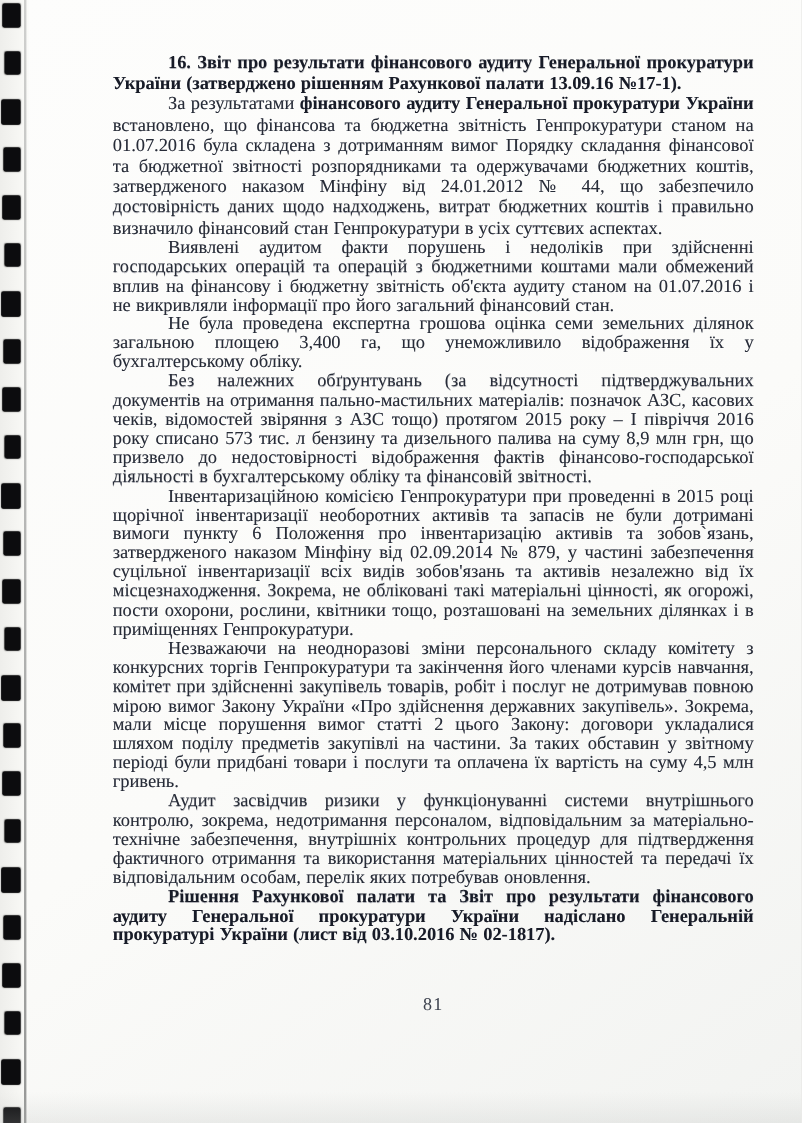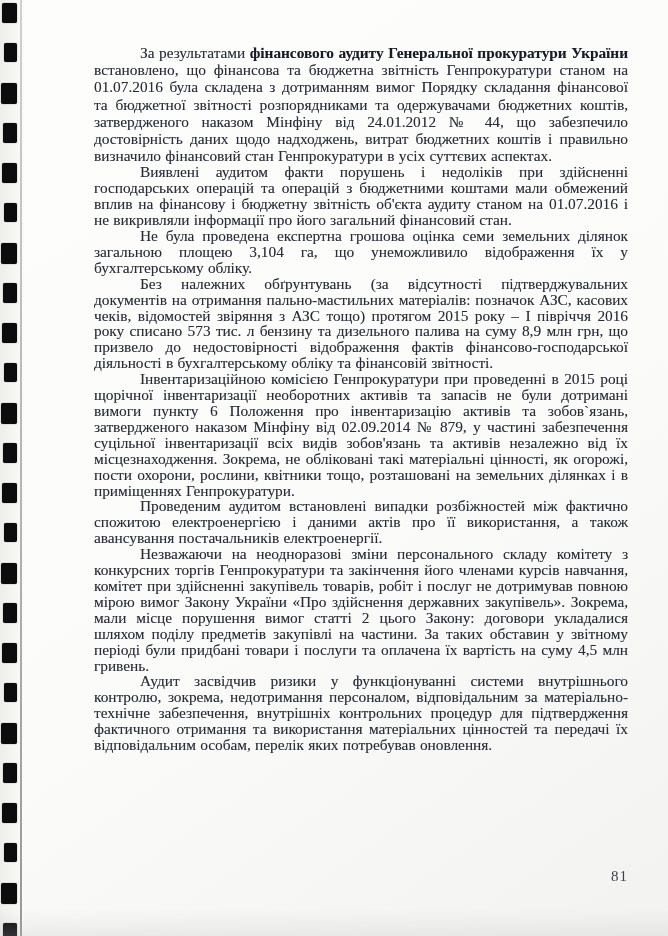--- a/index.html
+++ b/index.html
@@ -62,23 +62,23 @@
     word-spacing: 0.5px;
   }
   .content p.lead {
     line-height: 17.2px;
   }
   .run-b  { font-weight: bold; color: #171b27; }
   .run-bi { font-weight: bold; color: #171b27; }
   .page-number {
     position: absolute;
     left: 94px;
-    top: 868px;
+    top: 830px;
     width: 534px;
-    text-align: right;
+    text-align: center;
     font-size: 15px;
     color: #3c414d;
     letter-spacing: 1px;
   }
 </style>
 </head>
 <body>
 
 <div class="page">
 
@@ -106,25 +106,26 @@
       <div class="binding-mark" style="top: 763px; left: 3px; width: 14px; height: 20px;"></div>
       <div class="binding-mark" style="top: 803px; left: 2px; width: 15px; height: 20px;"></div>
       <div class="binding-mark" style="top: 843px; left: 4px; width: 13px; height: 19px;"></div>
       <div class="binding-mark" style="top: 883px; left: 1px; width: 16px; height: 21px;"></div>
       <div class="binding-mark" style="top: 923px; left: 3px; width: 14px; height: 20px;"></div>
     </div>
   <div class="edge-line"></div>
 
   <div class="content">
 
+  <p class="lead"><span class="run-b">16. Звіт про результати фінансового аудиту Генеральної прокуратури України (затверджено рішенням Рахункової палати 13.09.16 №17-1).</span></p>
       <p class="lead"><span>За результатами </span><span class="run-bi">фінансового аудиту Генеральної прокуратури України</span><span> встановлено, що фінансова та бюджетна звітність Генпрокуратури станом на 01.07.2016 була складена з дотриманням вимог Порядку складання фінансової та бюджетної звітності розпорядниками та одержувачами бюджетних коштів, затвердженого наказом Мінфіну від 24.01.2012 № 44, що забезпечило достовірність даних щодо надходжень, витрат бюджетних коштів і правильно визначило фінансовий стан Генпрокуратури в усіх суттєвих аспектах.</span></p>
       <p><span>Виявлені аудитом факти порушень і недоліків при здійсненні господарських операцій та операцій з бюджетними коштами мали обмежений вплив на фінансову і бюджетну звітність об'єкта аудиту станом на 01.07.2016 і не викривляли інформації про його загальний фінансовий стан.</span></p>
-      <p><span>Не була проведена експертна грошова оцінка семи земельних ділянок загальною площею 3,104 га, що унеможливило відображення їх у бухгалтерському обліку.</span></p>
+      <p><span>Не була проведена експертна грошова оцінка семи земельних ділянок загальною площею 3,400 га, що унеможливило відображення їх у бухгалтерському обліку.</span></p>
       <p><span>Без належних обґрунтувань (за відсутності підтверджувальних документів на отримання пально-мастильних матеріалів: позначок АЗС, касових чеків, відомостей звіряння з АЗС тощо) протягом 2015 року – І півріччя 2016 року списано 573 тис. л бензину та дизельного палива на суму 8,9 млн грн, що призвело до недостовірності відображення фактів фінансово-господарської діяльності в бухгалтерському обліку та фінансовій звітності.</span></p>
       <p><span>Інвентаризаційною комісією Генпрокуратури при проведенні в 2015 році щорічної інвентаризації необоротних активів та запасів не були дотримані вимоги пункту 6 Положення про інвентаризацію активів та зобов`язань, затвердженого наказом Мінфіну від 02.09.2014 № 879, у частині забезпечення суцільної інвентаризації всіх видів зобов'язань та активів незалежно від їх місцезнаходження. Зокрема, не обліковані такі матеріальні цінності, як огорожі, пости охорони, рослини, квітники тощо, розташовані на земельних ділянках і в приміщеннях Генпрокуратури.</span></p>
-      <p><span>Проведеним аудитом встановлені випадки розбіжностей між фактично спожитою електроенергією і даними актів про її використання, а також авансування постачальників електроенергії.</span></p>
       <p><span>Незважаючи на неодноразові зміни персонального складу комітету з конкурсних торгів Генпрокуратури та закінчення його членами курсів навчання, комітет при здійсненні закупівель товарів, робіт і послуг не дотримував повною мірою вимог Закону України «Про здійснення державних закупівель». Зокрема, мали місце порушення вимог статті 2 цього Закону: договори укладалися шляхом поділу предметів закупівлі на частини. За таких обставин у звітному періоді були придбані товари і послуги та оплачена їх вартість на суму 4,5 млн гривень.</span></p>
       <p><span>Аудит засвідчив ризики у функціонуванні системи внутрішнього контролю, зокрема, недотримання персоналом, відповідальним за матеріально-технічне забезпечення, внутрішніх контрольних процедур для підтвердження фактичного отримання та використання матеріальних цінностей та передачі їх відповідальним особам, перелік яких потребував оновлення.</span></p>
+      <p><span class="run-b">Рішення Рахункової палати та Звіт про результати фінансового аудиту Генеральної прокуратури України надіслано Генеральній прокуратурі України (лист від 03.10.2016 № 02-1817).</span></p>
     </div>
 
   <div class="page-number">81</div>
 
 </div>
 
 </body></html>

